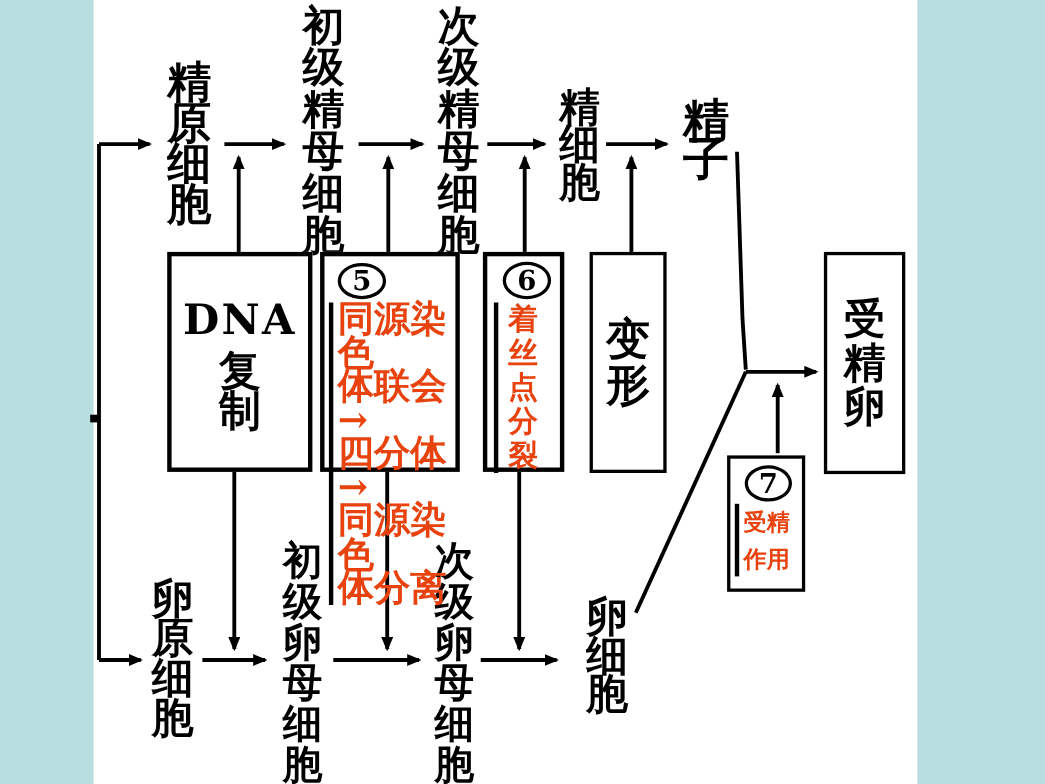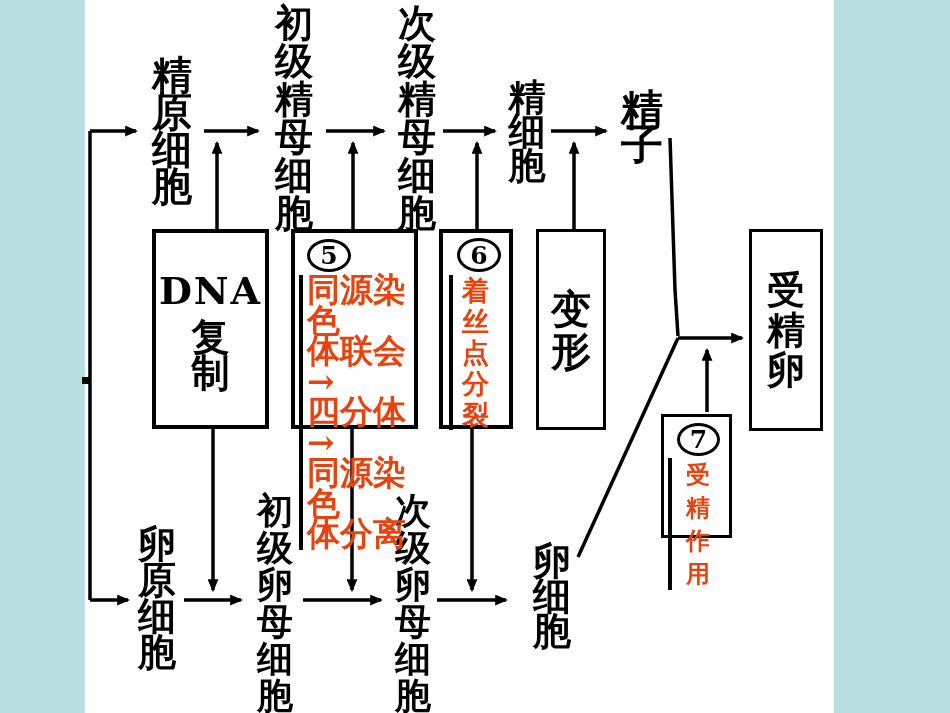--- a/index.html
+++ b/index.html
@@ -101,21 +101,21 @@
   <div class="vlabel" style="left:389px;top:492px;width:48px;font-size:36px;line-height:37px;">次
 级
 卵
 母
 细
 胞</div>
   <div class="vlabel" style="left:528px;top:543px;width:48px;font-size:38px;line-height:35px;">卵
 细
 胞</div>
 
-  <div class="box" style="left:152px;top:229px;width:117px;height:200px;">
+  <div class="box" style="left:152px;top:229px;width:132px;height:200px;">
     <div class="center-col">
       <div class="dna-en">DNA</div>
       <div class="vlabel" style="position:static;font-size:38px;line-height:36px;margin-top:6px;">复
 制</div>
     </div>
   </div>
 
   <div class="box" style="left:291px;top:229px;width:127px;height:200px;">
     <span class="circle-num" style="width:38px;height:27px;margin:6px 0 3px 12px;">5</span>
     <div class="note bordered-note" style="margin-left:4px;padding-left:4px;font-size:33px;line-height:30.5px;">同源染色
@@ -136,21 +136,21 @@
 
   <div class="box thin" style="left:536px;top:229px;width:70px;height:201px;">
     <div class="center-col">
       <div class="vlabel" style="position:static;font-size:40px;line-height:42px;">变
 形</div>
     </div>
   </div>
 
   <div class="box thin" style="left:661px;top:414px;width:71px;height:124px;">
     <span class="circle-num" style="width:37px;height:27px;margin:6px 0 2px 13px;">7</span>
-    <div class="note bordered-note" style="margin-left:4px;padding-left:14px;font-size:24px;line-height:33px;">受精
+    <div class="note bordered-note" style="margin-left:4px;padding-left:4px;font-size:21px;line-height:33px;">受精
 作用</div>
   </div>
 
   <div class="box thin" style="left:749px;top:229px;width:74px;height:202px;">
     <div class="center-col">
       <div class="vlabel" style="position:static;font-size:38px;line-height:40px;">受
 精
 卵</div>
     </div>
   </div>

